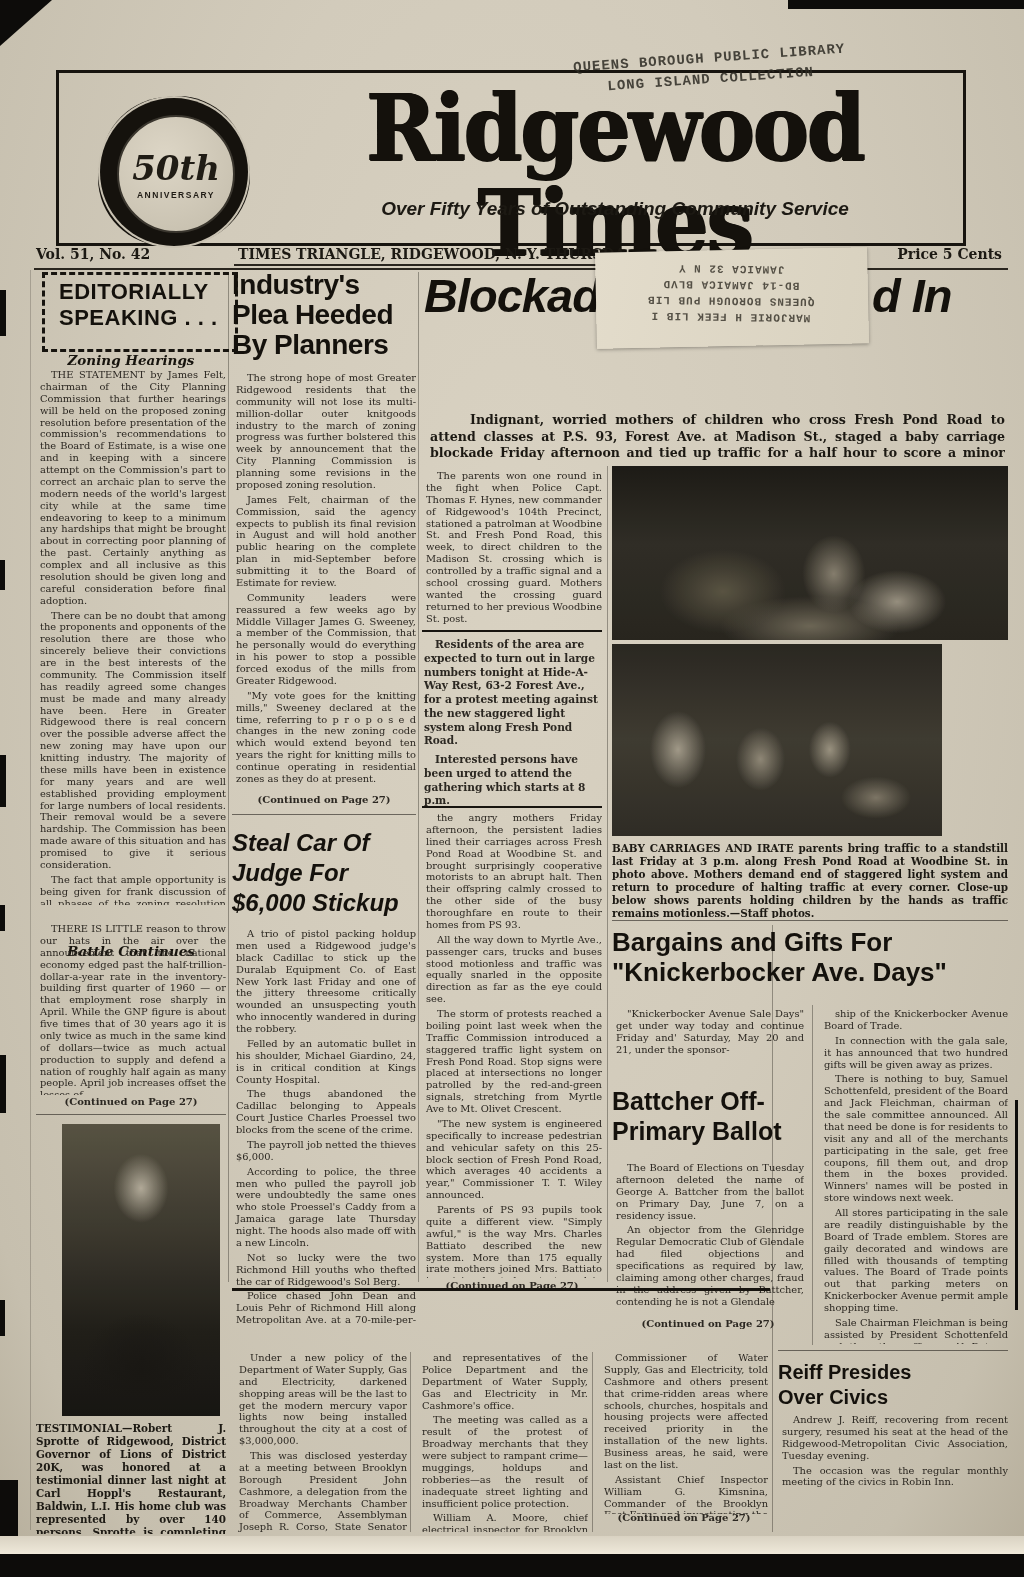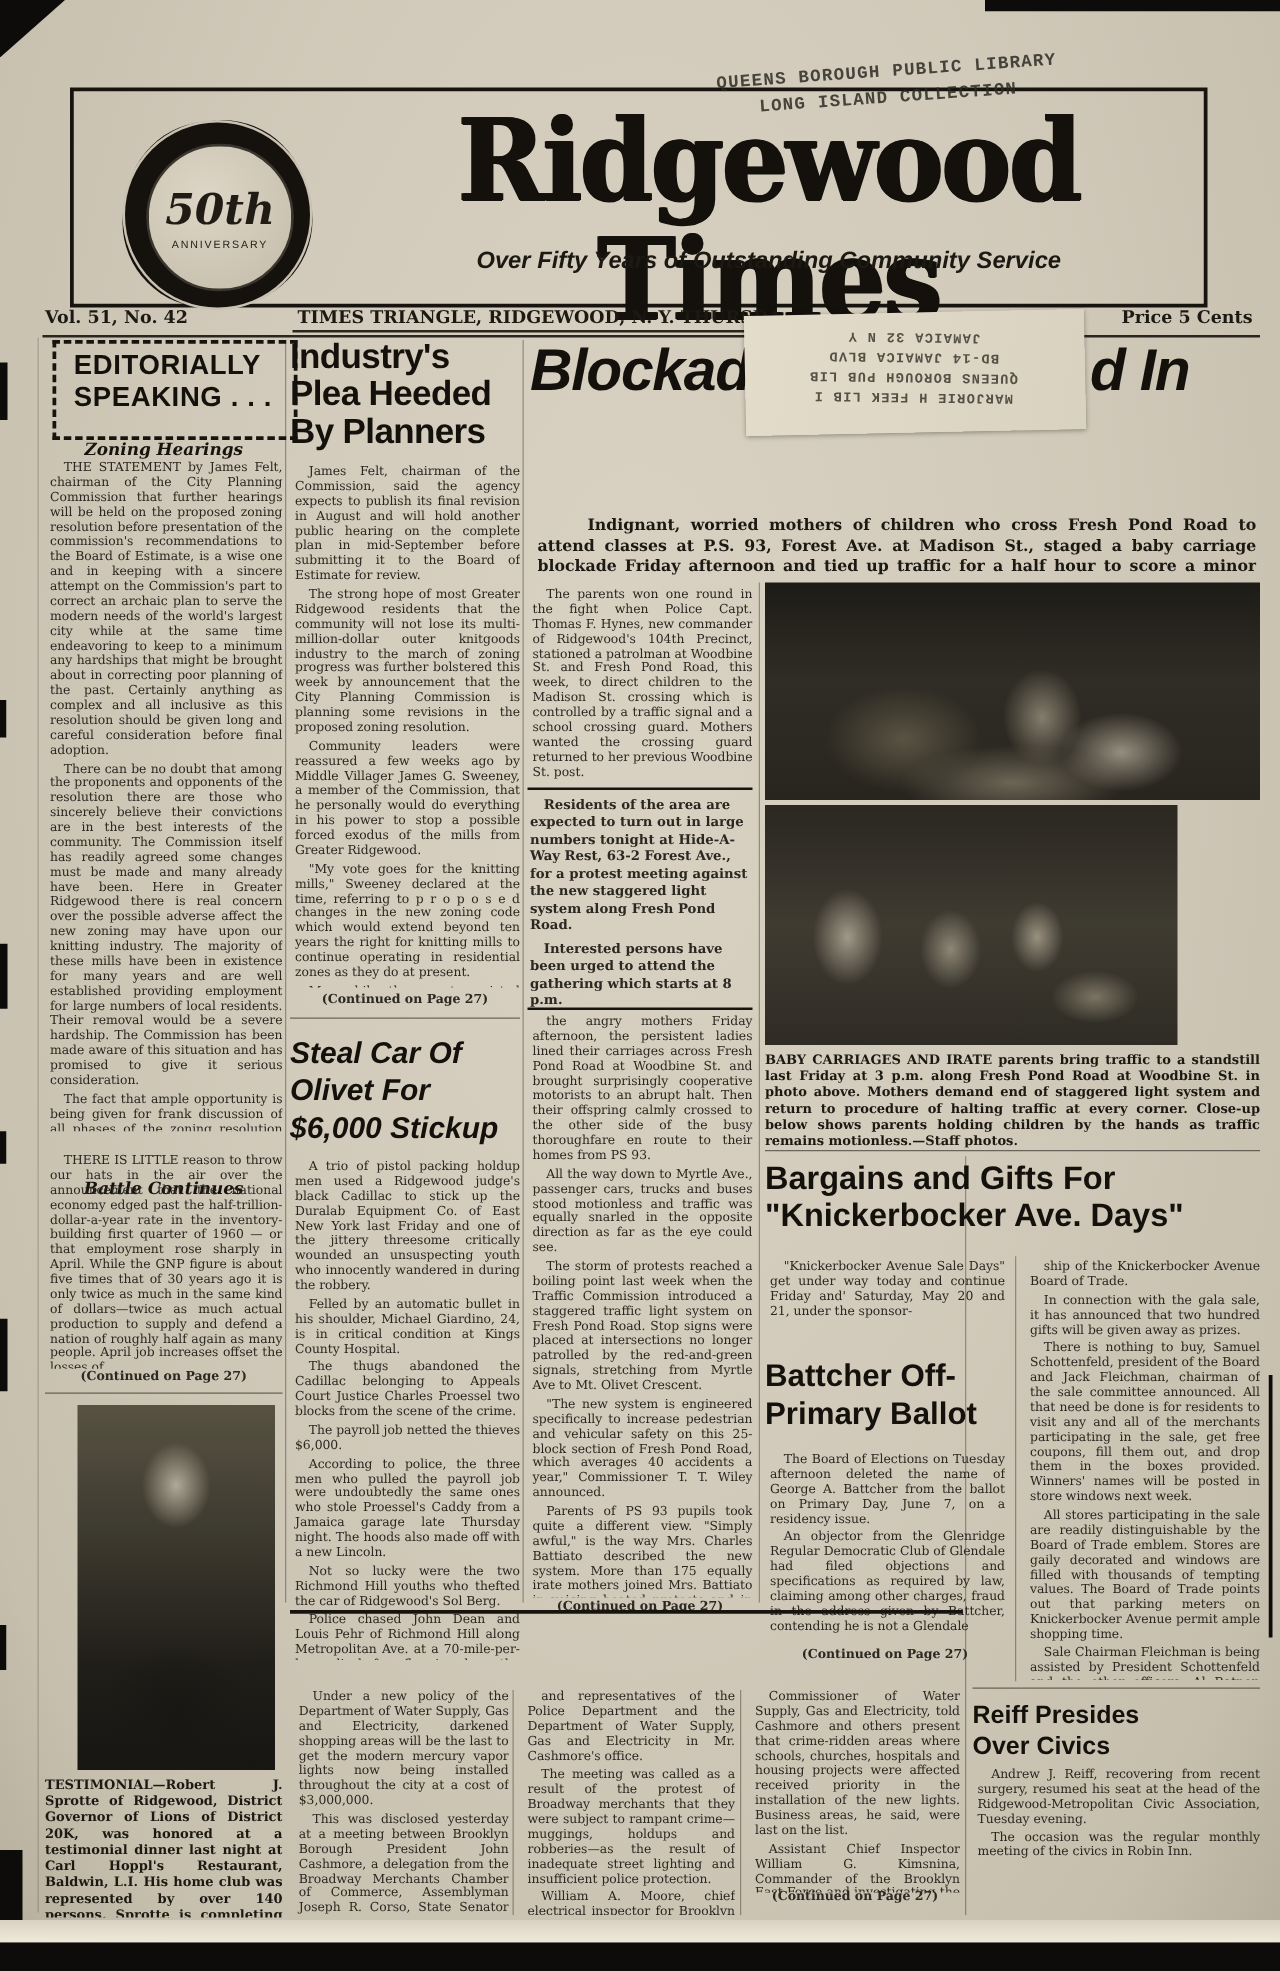--- a/index.html
+++ b/index.html
@@ -17,21 +17,21 @@
   .masthead-box{left:56px;top:70px;width:904px;height:170px;border:3px solid #17140f;}
   .lib-stamp{left:545px;top:48px;width:330px;transform:rotate(-4deg);
     font-family:"Liberation Mono", monospace;font-weight:bold;font-size:14px;letter-spacing:1px;
     color:rgba(45,42,35,.85);text-align:center;line-height:1.5;}
   .seal{left:100px;top:98px;width:148px;height:148px;border-radius:50%;background:#15120d;
     box-shadow:0 0 0 2px #c9c2b2, 8px 4px 0 -6px #15120d, -8px 6px 0 -6px #15120d, 4px -8px 0 -6px #15120d, -5px -7px 0 -6px #15120d;}
   .seal-inner{position:absolute;left:17px;top:17px;width:114px;height:114px;border-radius:50%;
     background:radial-gradient(circle at 40% 35%, #ddd6c6 0%, #c8c1b0 80%);
     display:flex;flex-direction:column;align-items:center;justify-content:center;border:2px solid #3a362e;}
   .seal-50{font-family:"DejaVu Serif", serif;font-style:italic;font-weight:bold;font-size:34px;color:#201c15;text-align:right;}
-  .seal-anniv{font-family:"Liberation Sans", sans-serif;font-weight:normal;font-size:8.5px;letter-spacing:1.5px;color:#201c15;margin-top:2px;}
+  .seal-anniv{font-family:"Liberation Sans", sans-serif;font-weight:bold;font-size:8.5px;letter-spacing:1.5px;color:#201c15;margin-top:2px;}
   .paper-title{left:275px;top:88px;width:680px;text-align:center;
     font-family:"DejaVu Serif", serif;font-weight:bold;font-size:84px;line-height:1.05;color:#14110c;
     text-shadow:1px 0 0 #14110c, -1px 0 0 #14110c, 0 1px 0 #14110c;letter-spacing:-2px;transform:scaleY(1.08);}
   .tagline{left:275px;top:198px;width:680px;text-align:center;
     font-family:"Liberation Sans", sans-serif;font-style:italic;font-weight:bold;font-size:19px;color:#1c1913;}
   .dateline{left:34px;top:244px;width:974px;height:24px;border-bottom:2px solid #2a261f;
     font-weight:bold;font-size:14px;color:#1c1913;}
   .dl-vol{position:absolute;left:2px;top:2px;}
   .dl-center{position:absolute;left:200px;top:2px;border-bottom:2px solid #2a261f;padding:0 4px 2px 4px;}
   .dl-price{position:absolute;right:6px;top:2px;}
@@ -143,31 +143,31 @@
   <div class="abs h-rule" style="left:36px;top:1114px;width:190px;"></div>
   <div class="abs photo photo-portrait" style="left:62px;top:1124px;width:158px;height:292px;"></div>
   <div class="abs caption" style="left:36px;top:1422px;width:190px;height:112px;">TESTIMONIAL—Robert J. Sprotte of Ridgewood, District Governor of Lions of District 20K, was honored at a testimonial dinner last night at Carl Hoppl's Restaurant, Baldwin, L.I. His home club was represented by over 140 persons. Sprotte is completing his term as District Governor.</div>
 
   <div class="abs hl-sans" style="left:232px;top:270px;width:184px;font-size:28px;line-height:1.07;letter-spacing:-.5px;">
     <div>Industry's</div>
     <div>Plea Heeded</div>
     <div>By Planners</div>
   </div>
   <div class="abs bodytext" style="left:232px;top:372px;width:184px;height:418px;">
+      <p>The strong hope of most Greater Ridgewood residents that the community will not lose its multi-million-dollar outer knitgoods industry to the march of zoning progress was further bolstered this week by announcement that the City Planning Commission is planning some revisions in the proposed zoning resolution.</p>
       <p>James Felt, chairman of the Commission, said the agency expects to publish its final revision in August and will hold another public hearing on the complete plan in mid-September before submitting it to the Board of Estimate for review.</p>
-      <p>The strong hope of most Greater Ridgewood residents that the community will not lose its multi-million-dollar outer knitgoods industry to the march of zoning progress was further bolstered this week by announcement that the City Planning Commission is planning some revisions in the proposed zoning resolution.</p>
       <p>Community leaders were reassured a few weeks ago by Middle Villager James G. Sweeney, a member of the Commission, that he personally would do everything in his power to stop a possible forced exodus of the mills from Greater Ridgewood.</p>
       <p>"My vote goes for the knitting mills," Sweeney declared at the time, referring to p r o p o s e d changes in the new zoning code which would extend beyond ten years the right for knitting mills to continue operating in residential zones as they do at present.</p>
       <p>Meanwhile, the report persisted that the Planning Commission will drop another provision which would require manufacturing plants to be moved in 25 years if</p>
     </div>
   <div class="abs cont-line" style="left:232px;top:792px;width:184px;">(Continued on Page 27)</div>
   <div class="abs h-rule" style="left:232px;top:814px;width:184px;"></div>
   <div class="abs hl-sans" style="left:232px;top:828px;width:184px;font-size:24px;font-style:italic;line-height:1.25;">
     <div>Steal Car Of</div>
-    <div>Olivet For</div>
+    <div>Judge For</div>
     <div>$6,000 Stickup</div>
   </div>
   <div class="abs bodytext" style="left:232px;top:928px;width:184px;height:400px;">
       <p>A trio of pistol packing holdup men used a Ridgewood judge's black Cadillac to stick up the Duralab Equipment Co. of East New York last Friday and one of the jittery threesome critically wounded an unsuspecting youth who innocently wandered in during the robbery.</p>
       <p>Felled by an automatic bullet in his shoulder, Michael Giardino, 24, is in critical condition at Kings County Hospital.</p>
       <p>The thugs abandoned the Cadillac belonging to Appeals Court Justice Charles Proessel two blocks from the scene of the crime.</p>
       <p>The payroll job netted the thieves $6,000.</p>
       <p>According to police, the three men who pulled the payroll job were undoubtedly the same ones who stole Proessel's Caddy from a Jamaica garage late Thursday night. The hoods also made off with a new Lincoln.</p>
       <p>Not so lucky were the two Richmond Hill youths who thefted the car of Ridgewood's Sol Berg.</p>
       <p>Police chased John Dean and Louis Pehr of Richmond Hill along Metropolitan Ave. at a 70-mile-per-hour clip before flagging down the young men and recovering Berg's vehicle.</p>

